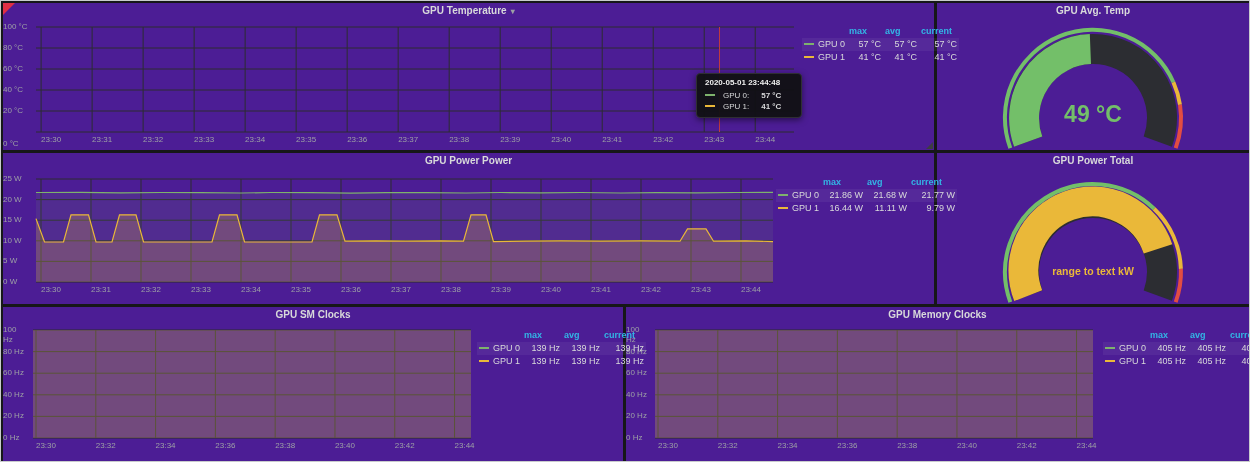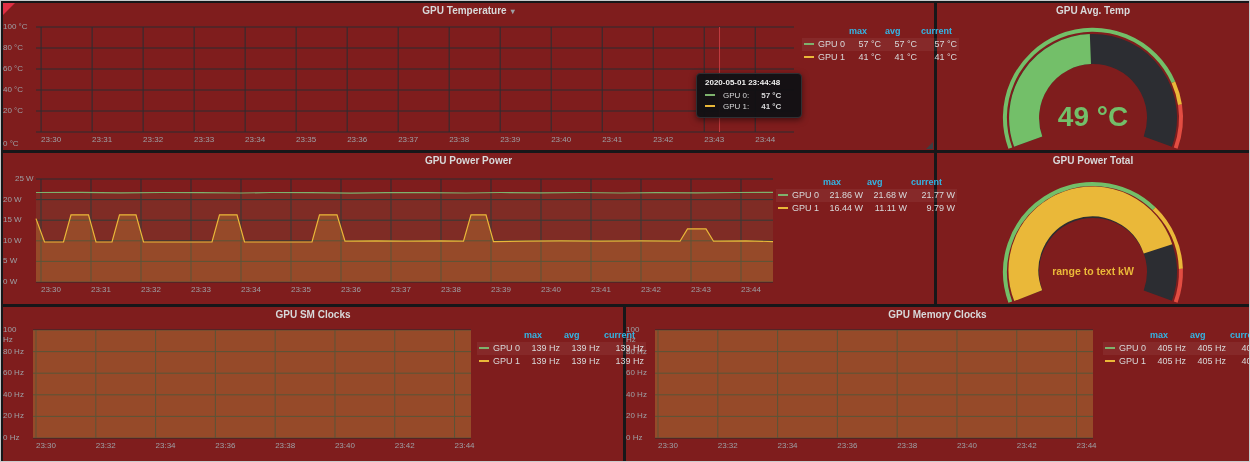--- a/index.html
+++ b/index.html
@@ -1,17 +1,17 @@
 <!DOCTYPE html>
 <html><head>
 <meta charset="utf-8">
 <style>
   html,body{margin:0;padding:0;background:#0d0d0e;font-family:"Liberation Sans",sans-serif;}
   .frame{position:relative;width:1250px;height:462px;background:#161719;border:1px solid #c9cbcd;box-sizing:border-box;overflow:hidden;}
-  .panel{position:absolute;background:#7f1d1d;}
+  .panel{position:absolute;background:#4c1d95;}
   #p-temp{left:2px;top:2px;width:931px;height:147px;}
   #p-avgtemp{left:936px;top:2px;width:312px;height:147px;}
   #p-power{left:2px;top:152px;width:931px;height:151px;}
   #p-powertotal{left:936px;top:152px;width:312px;height:151px;}
   #p-sm{left:2px;top:306px;width:620px;height:154px;}
   #p-mem{left:625px;top:306px;width:623px;height:154px;}
   .p-title{position:absolute;top:0;left:0;right:0;height:16px;line-height:16px;text-align:center;
            font-size:10px;font-weight:bold;color:#d8d9da;cursor:pointer;z-index:3;}
   .caret{color:#9da0a5;font-size:8px;margin-left:4px;}
   .chart{position:absolute;left:0;right:0;top:16px;bottom:0;overflow:visible;}
@@ -29,21 +29,21 @@
   .lg-val{text-align:right;color:#d8d9da;}
   .hl{background:rgba(255,255,255,0.055);}
   .dash{display:inline-block;width:10px;height:2px;margin:0 4px 2px 0;vertical-align:middle;}
   .tooltip{position:absolute;left:693px;top:70px;background:rgba(17,17,20,0.96);border:1px solid #2f2f33;
            border-radius:4px;padding:4px 20px 5px 8px;font-size:8px;color:#d8d9da;z-index:6;box-shadow:0 2px 6px rgba(0,0,0,.5);}
   .tt-time{font-weight:bold;color:#eeeeee;margin-bottom:3px;white-space:nowrap;}
   .tt-row{display:flex;align-items:center;gap:4px;line-height:11px;white-space:nowrap;}
   .tt-name{flex:1;}
   .tt-val{font-weight:bold;margin-left:8px;}
   .gauge-value{position:absolute;left:0;right:0;text-align:center;font-weight:bold;z-index:2;}
-  #g-temp-value{top:82px;font-size:28px;color:#73bf69;}
+  #g-temp-value{top:82px;font-size:23px;color:#73bf69;}
   #g-power-value{top:96px;font-size:10.5px;color:#eab839;}
   .corner-tri{position:absolute;left:0;top:0;width:0;height:0;border-top:12px solid #e02f44;border-right:12px solid transparent;z-index:4;}
   .resize-handle{position:absolute;right:1px;bottom:1px;width:0;height:0;border-left:7px solid transparent;border-bottom:7px solid #3d3e42;z-index:4;}
 </style>
 </head>
 <body>
 
 <div class="frame">
 
   <div class="panel" id="p-temp">
@@ -184,21 +184,21 @@
           <path d="M0.0,13.5L45.0,13.4L85.0,13.8L125.0,13.5L165.0,13.7L205.0,14.0L235.0,13.5L275.0,13.7L315.0,14.2L350.0,13.6L390.0,13.7L430.0,14.0L465.0,13.5L505.0,13.8L545.0,13.5L585.0,14.0L620.0,13.6L660.0,13.9L700.0,13.5L737.0,13.3L737.0,103L0.0,103Z" fill="#7eb26d" fill-opacity="0.1" stroke="none"></path>
           <path d="M0.0,13.5L45.0,13.4L85.0,13.8L125.0,13.5L165.0,13.7L205.0,14.0L235.0,13.5L275.0,13.7L315.0,14.2L350.0,13.6L390.0,13.7L430.0,14.0L465.0,13.5L505.0,13.8L545.0,13.5L585.0,14.0L620.0,13.6L660.0,13.9L700.0,13.5L737.0,13.3" fill="none" stroke="#7eb26d" stroke-width="1.2"></path>
           <path d="M0.0,39.6L8.5,63.0L27.5,63.0L35.0,35.8L52.5,35.8L60.0,63.0L76.0,63.0L83.5,35.8L100.0,35.8L107.5,63.0L176.0,63.0L183.5,35.8L201.0,35.8L208.5,63.0L276.0,63.0L283.5,35.8L301.0,35.8L309.0,62.2L340.0,61.8L370.0,62.2L405.0,61.8L427.5,62.2L435.0,35.8L450.0,35.8L457.5,62.6L490.0,62.2L525.0,61.8L565.0,62.2L605.0,61.8L644.0,62.2L651.5,49.9L670.0,49.9L677.5,62.2L710.0,61.8L737.0,62.6L737.0,103L0.0,103Z" fill="#eab839" fill-opacity="0.22" stroke="none"></path>
           <path d="M0.0,39.6L8.5,63.0L27.5,63.0L35.0,35.8L52.5,35.8L60.0,63.0L76.0,63.0L83.5,35.8L100.0,35.8L107.5,63.0L176.0,63.0L183.5,35.8L201.0,35.8L208.5,63.0L276.0,63.0L283.5,35.8L301.0,35.8L309.0,62.2L340.0,61.8L370.0,62.2L405.0,61.8L427.5,62.2L435.0,35.8L450.0,35.8L457.5,62.6L490.0,62.2L525.0,61.8L565.0,62.2L605.0,61.8L644.0,62.2L651.5,49.9L670.0,49.9L677.5,62.2L710.0,61.8L737.0,62.6" fill="none" stroke="#eab839" stroke-width="1.2"></path>
         </svg>
         <div class="tick ylab" style="top: 108px; left: 0px; width: 28px;">0 W</div>
         <div class="tick ylab" style="top: 87.4px; left: 0px; width: 28px;">5 W</div>
         <div class="tick ylab" style="top: 66.8px; left: 0px; width: 28px;">10 W</div>
         <div class="tick ylab" style="top: 46.2px; left: 0px; width: 28px;">15 W</div>
         <div class="tick ylab" style="top: 25.6px; left: 0px; width: 28px;">20 W</div>
-        <div class="tick ylab" style="top: 5px; left: 12px; width: 28px;">25 W</div>
+        <div class="tick ylab" style="top: 5px; left: 0px; width: 28px;">25 W</div>
         <div class="tick xlab" style="top: 116px; left: 18px; width: 40px;">23:30</div>
         <div class="tick xlab" style="top: 116px; left: 68px; width: 40px;">23:31</div>
         <div class="tick xlab" style="top: 116px; left: 118px; width: 40px;">23:32</div>
         <div class="tick xlab" style="top: 116px; left: 168px; width: 40px;">23:33</div>
         <div class="tick xlab" style="top: 116px; left: 218px; width: 40px;">23:34</div>
         <div class="tick xlab" style="top: 116px; left: 268px; width: 40px;">23:35</div>
         <div class="tick xlab" style="top: 116px; left: 318px; width: 40px;">23:36</div>
         <div class="tick xlab" style="top: 116px; left: 368px; width: 40px;">23:37</div>
         <div class="tick xlab" style="top: 116px; left: 418px; width: 40px;">23:38</div>
         <div class="tick xlab" style="top: 116px; left: 468px; width: 40px;">23:39</div>

